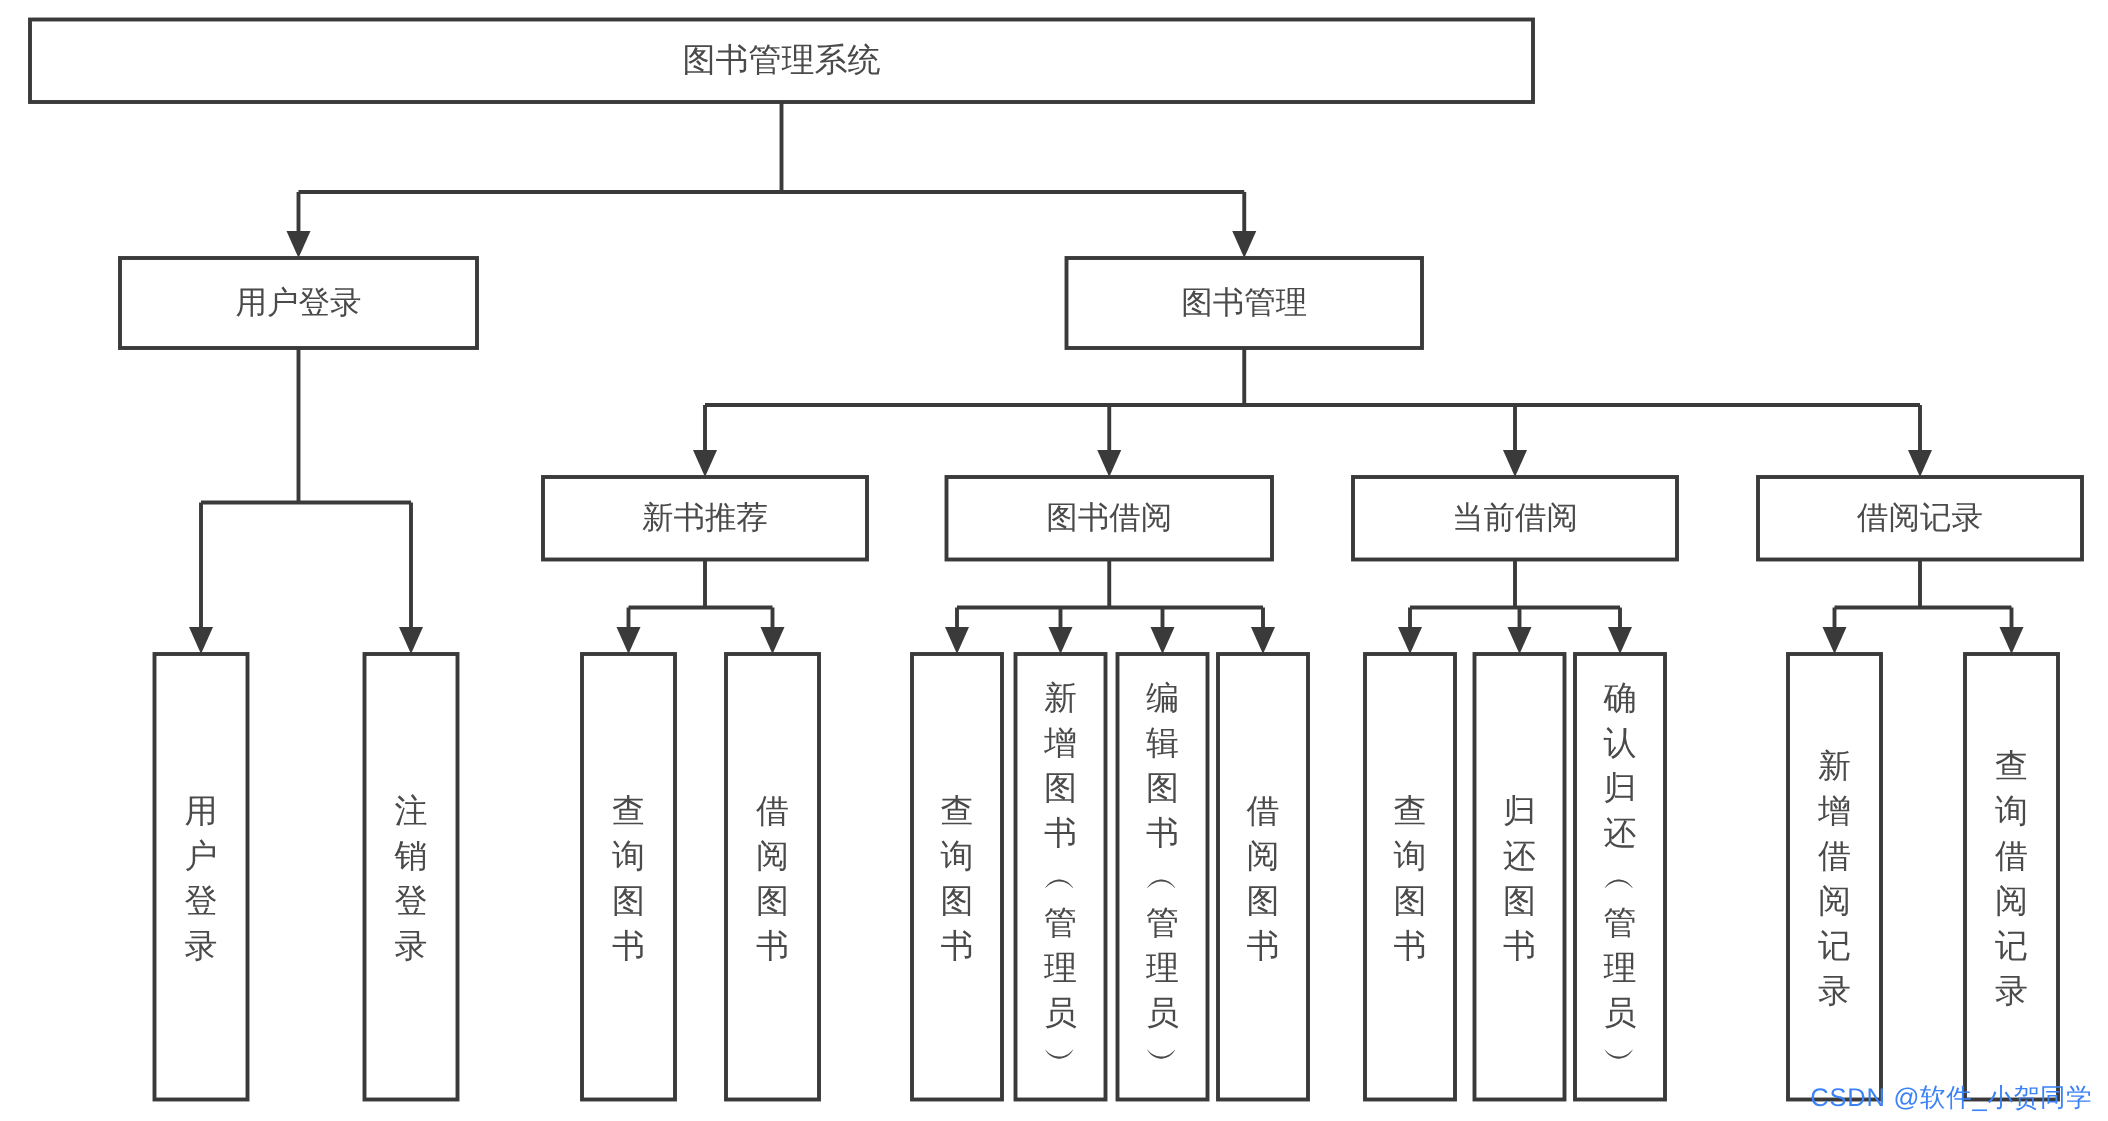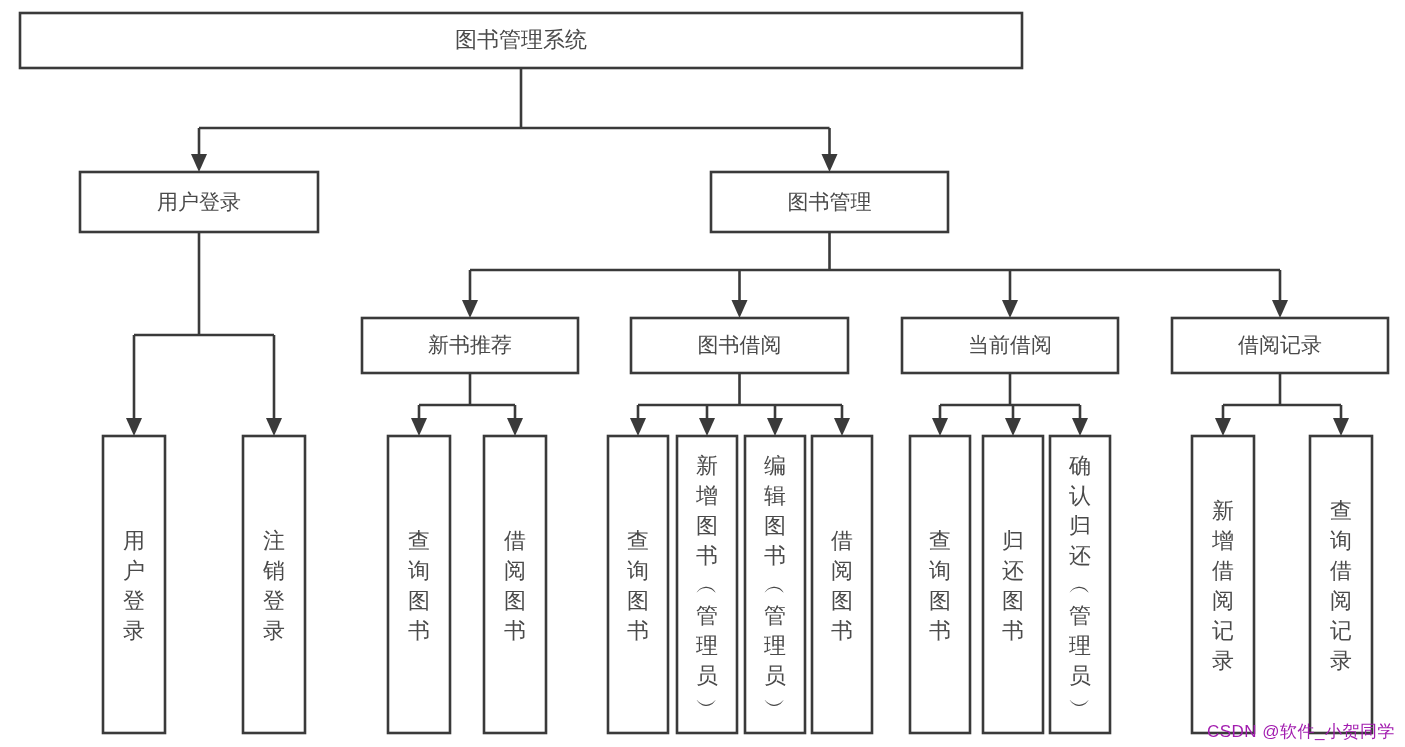--- a/index.html
+++ b/index.html
@@ -18,21 +18,21 @@
     dominant-baseline:middle;
   }
   .node-label-root{font-size:22px;}
   .leaf-label{
     font-family:"Liberation Sans","DejaVu Sans",sans-serif;
     fill:#4a4a4a;font-size:22px;text-anchor:middle;
   }
   .watermark{
     position:absolute;right:10px;bottom:4px;
     font-family:"Liberation Sans","DejaVu Sans",sans-serif;
-    font-size:17px;color:#a21caf;white-space:nowrap;letter-spacing:0.5px;
+    font-size:17px;color:#3b82f6;white-space:nowrap;letter-spacing:0.5px;
   }
 </style>
 </head>
 <body>
 
 <div id="diagram-root">
   <svg class="flow" viewBox="0 0 1405 747">
     <g id="edge-layer">
         <polyline points="521,68 521,128" class="conn"></polyline>
         <polyline points="199,128 829.5,128" class="conn"></polyline>

